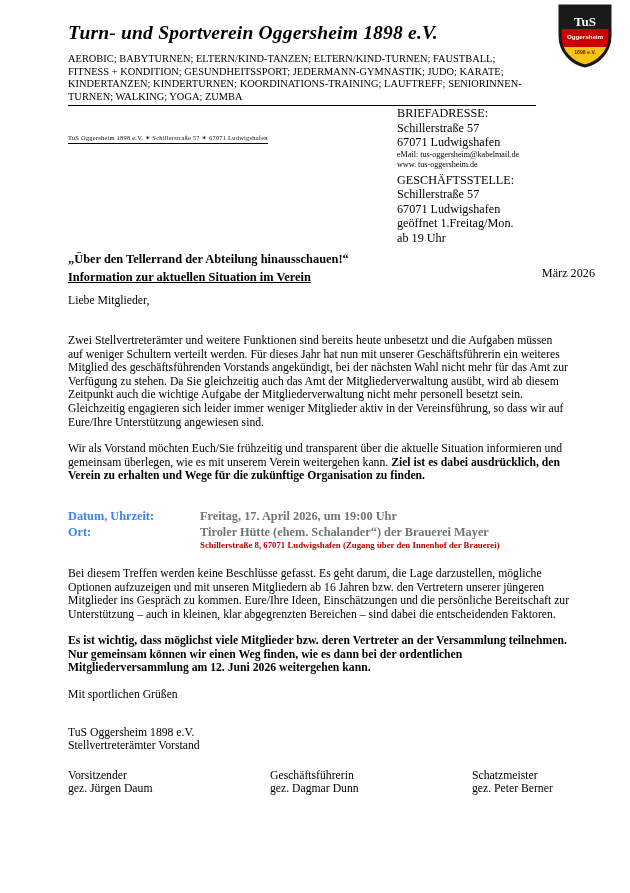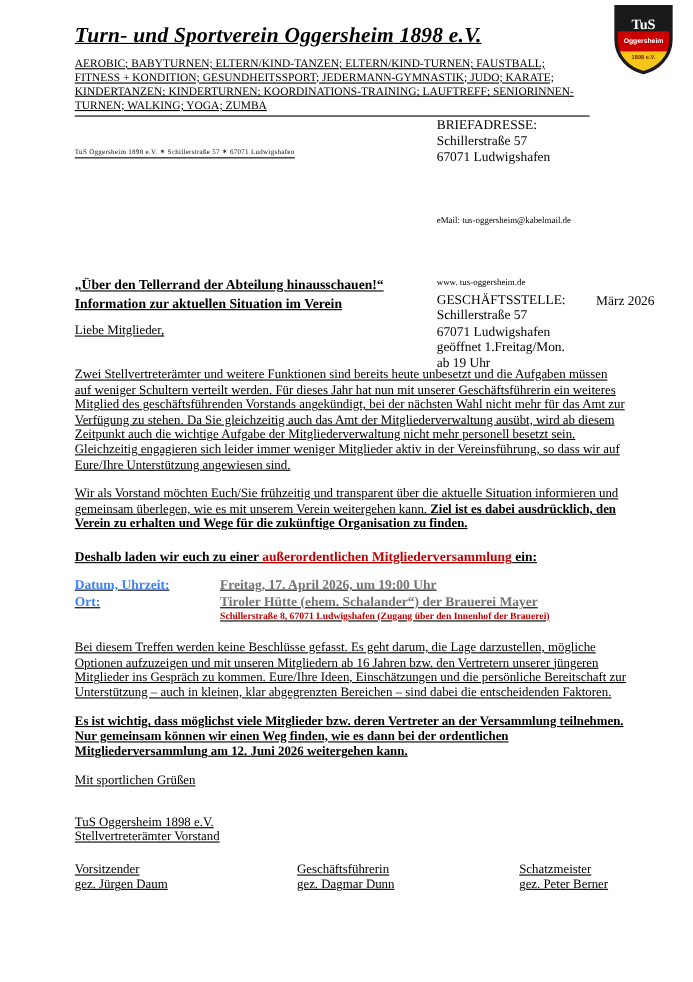--- a/index.html
+++ b/index.html
@@ -14,21 +14,20 @@
     color: #000000;
     position: relative;
     overflow: hidden;
   }
   .page {
     position: relative;
     width: 630px;
     height: 735px;
     box-sizing: border-box;
     padding: 0;
-    text-decoration: underline;
   }
 
   
   .header {
     position: relative;
     padding: 22px 40px 0 68px;
   }
   .club-title {
     font-size: 19.5px;
     font-weight: bold;
@@ -79,21 +78,20 @@
     font-size: 12.2px;
     line-height: 14.4px;
   }
   .addr-line {
     font-size: 12.2px;
     line-height: 14.4px;
   }
   .addr-small {
     font-size: 8.1px;
     line-height: 10.2px;
-    margin-top: 46px;
   }
   .addr-gap { height: 3px; }
 
   
   .subject-zone {
     position: relative;
     padding: 0 40px 0 68px;
     margin-top: 6px;
     height: 42px;
   }
@@ -246,21 +244,20 @@
     <div class="spacer-13"></div>
 
     <div class="spacer-13"></div>
 
     <p class="para">Zwei Stellvertreterämter und weitere Funktionen sind bereits heute unbesetzt und die Aufgaben müssen auf weniger Schultern verteilt werden. Für dieses Jahr hat nun mit unserer Geschäftsführerin ein weiteres Mitglied des geschäftsführenden Vorstands angekündigt, bei der nächsten Wahl nicht mehr für das Amt zur Verfügung zu stehen. Da Sie gleichzeitig auch das Amt der Mitgliederverwaltung ausübt, wird ab diesem Zeitpunkt auch die wichtige Aufgabe der Mitgliederverwaltung nicht mehr personell besetzt sein. Gleichzeitig engagieren sich leider immer weniger Mitglieder aktiv in der Vereinsführung, so dass wir auf Eure/Ihre Unterstützung angewiesen sind.</p>
     <div class="spacer-13"></div>
 
     <p class="para"><span>Wir als Vorstand möchten Euch/Sie frühzeitig und transparent über die aktuelle Situation informieren und gemeinsam überlegen, wie es mit unserem Verein weitergehen kann. </span><b>Ziel ist es dabei ausdrücklich, den Verein zu erhalten und Wege für die zukünftige Organisation zu finden.</b></p>
     <div class="spacer-16"></div>
 
-    <div class="invite-line"><span>Deshalb laden wir euch zu einer </span><span class="red-underline">außerordentlichen Mitgliederversammlung</span><span> ein:</span></div>
 
     <table class="event-table">
       <tbody>
           <tr>
         <td class="ev-label">Datum, Uhrzeit:</td>
         <td class="ev-value">Freitag, 17. April 2026, um 19:00 Uhr</td>
       </tr>
       <tr>
         <td class="ev-label">Ort:</td>
         <td>

